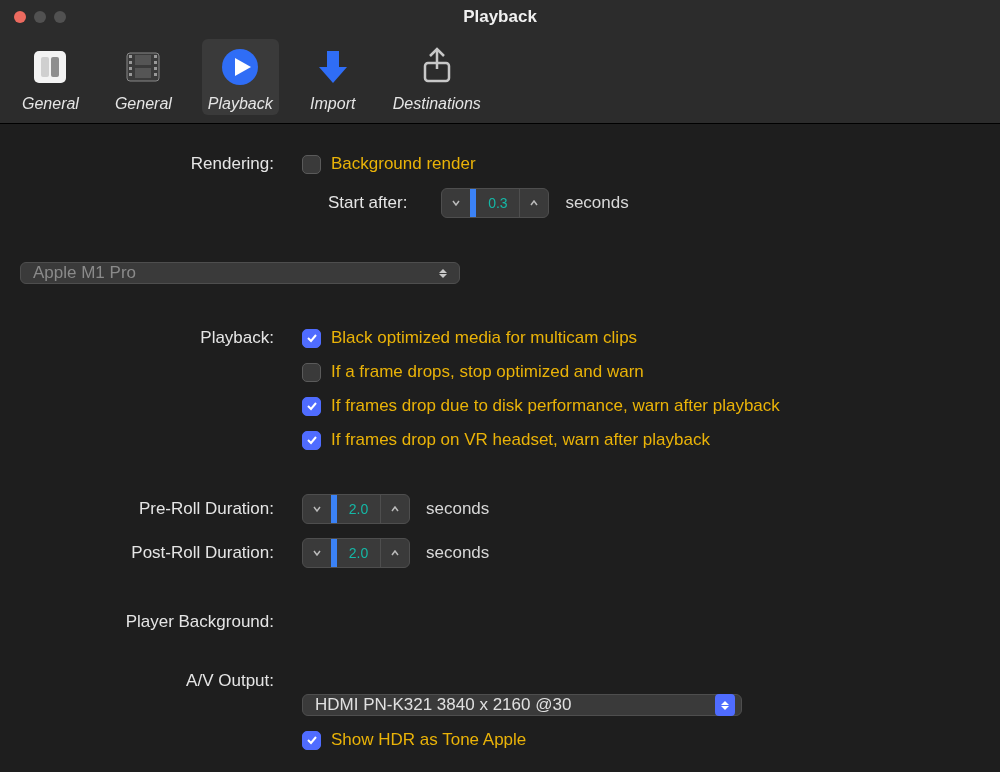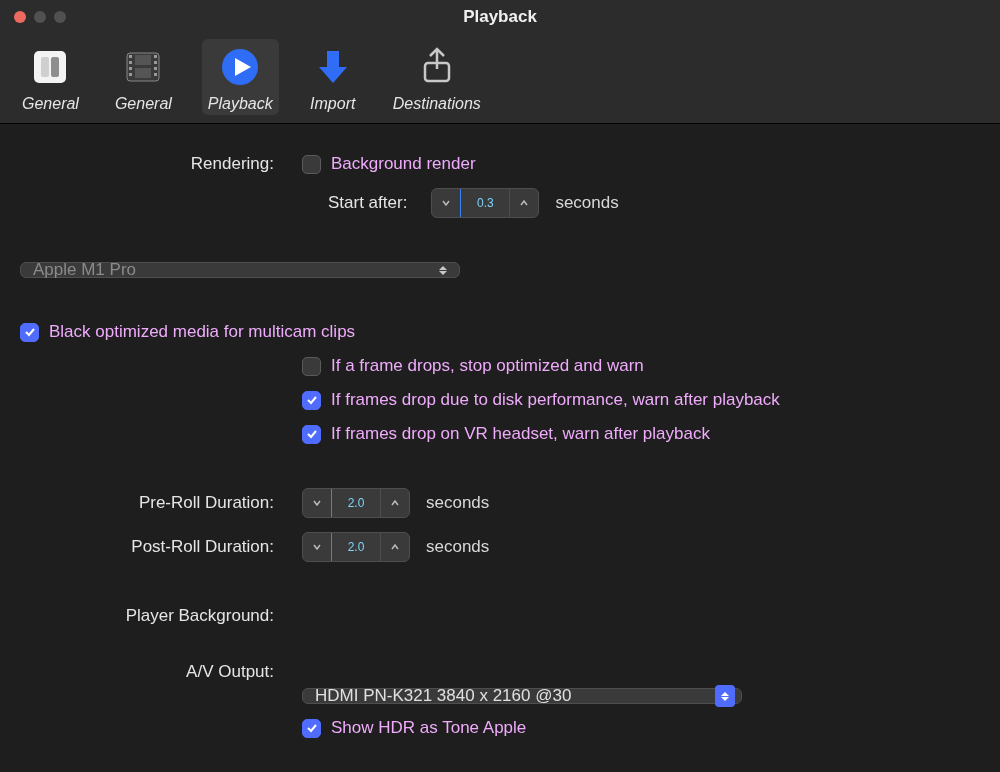--- a/index.html
+++ b/index.html
@@ -106,55 +106,55 @@
     justify-content: center;
     flex-shrink: 0;
   }
   .checkbox.checked {
     background: #4f6cff;
     border-color: #4f6cff;
   }
   .checkbox.checked svg { display: block; }
   .checkbox svg { display: none; }
 
-  .check-label { color: #f0abfc; }
+  .check-label { color: #eab308; }
 
   
   .stepper {
     display: inline-flex;
     align-items: stretch;
     background: #3a3a3a;
     border: 1px solid #4e4e4e;
     border-radius: 6px;
     overflow: hidden;
     height: 30px;
   }
   .stepper .btn {
     width: 28px;
     display:flex; align-items:center; justify-content:center;
     cursor:pointer;
     color:#bbb;
   }
   .stepper .val {
     width: 50px;
     display:flex; align-items:center; justify-content:center;
-    font-size:12px;
-    color:#7dd3fc;
-    border-left:1px solid #3b82f6;
+    font-size:14px;
+    color:#14b8a6;
+    border-left:6px solid #3b82f6;
     border-right:1px solid #4e4e4e;
   }
 
   
   .popup {
     display:inline-flex;
     align-items:center;
     background:#3a3a3a;
     border:1px solid #4e4e4e;
     border-radius:6px;
-    height:16px;
+    height:22px;
     padding: 0 6px 0 12px;
     color:#e0e0e0;
     cursor:pointer;
     position:relative;
   }
   .popup.disabled { color:#8a8a8a; cursor:default; }
   .popup .updown, .popup .updown-blue {
     margin-left:auto;
     width:20px; height:22px;
     display:flex; flex-direction:column; align-items:center; justify-content:center;
@@ -263,21 +263,21 @@
     <div class="field-col">
       <span class="checkbox">
         
       </span>
       <span class="check-label">Background render</span>
     </div>
   </div>
   <div class="row">
     <div class="label-col"></div>
     <div class="field-col indent">
-      <span style="margin-right:14px;">Start after:</span>
+      <span style="margin-right:24px;">Start after:</span>
       <div class="stepper">
         <div class="btn">
             <svg width="10" height="10">
               <polyline points="2,3 5,7 8,3" fill="none" stroke="#bbb" stroke-width="1.5"></polyline>
             </svg>
           </div>
         <div class="val">0.3</div>
         <div class="btn">
             <svg width="10" height="10">
               <polyline points="2,7 5,3 8,7" fill="none" stroke="#bbb" stroke-width="1.5"></polyline>
@@ -298,20 +298,21 @@
             <span class="up"></span>
             <span class="dn"></span>
           </span>
       </div>
     </div>
   </div>
 
   <div class="section-gap"></div>
 
   <div class="row">
+    <div class="label-col">Playback:</div>
     <div class="field-col">
       <span class="checkbox checked">
         <svg width="12" height="12" viewBox="0 0 12 12">
             <polyline points="2,6 5,9 10,3" fill="none" stroke="#fff" stroke-width="2"></polyline>
           </svg>
       </span>
       <span class="check-label">Black optimized media for multicam clips</span>
     </div>
   </div>
   <div class="row">

